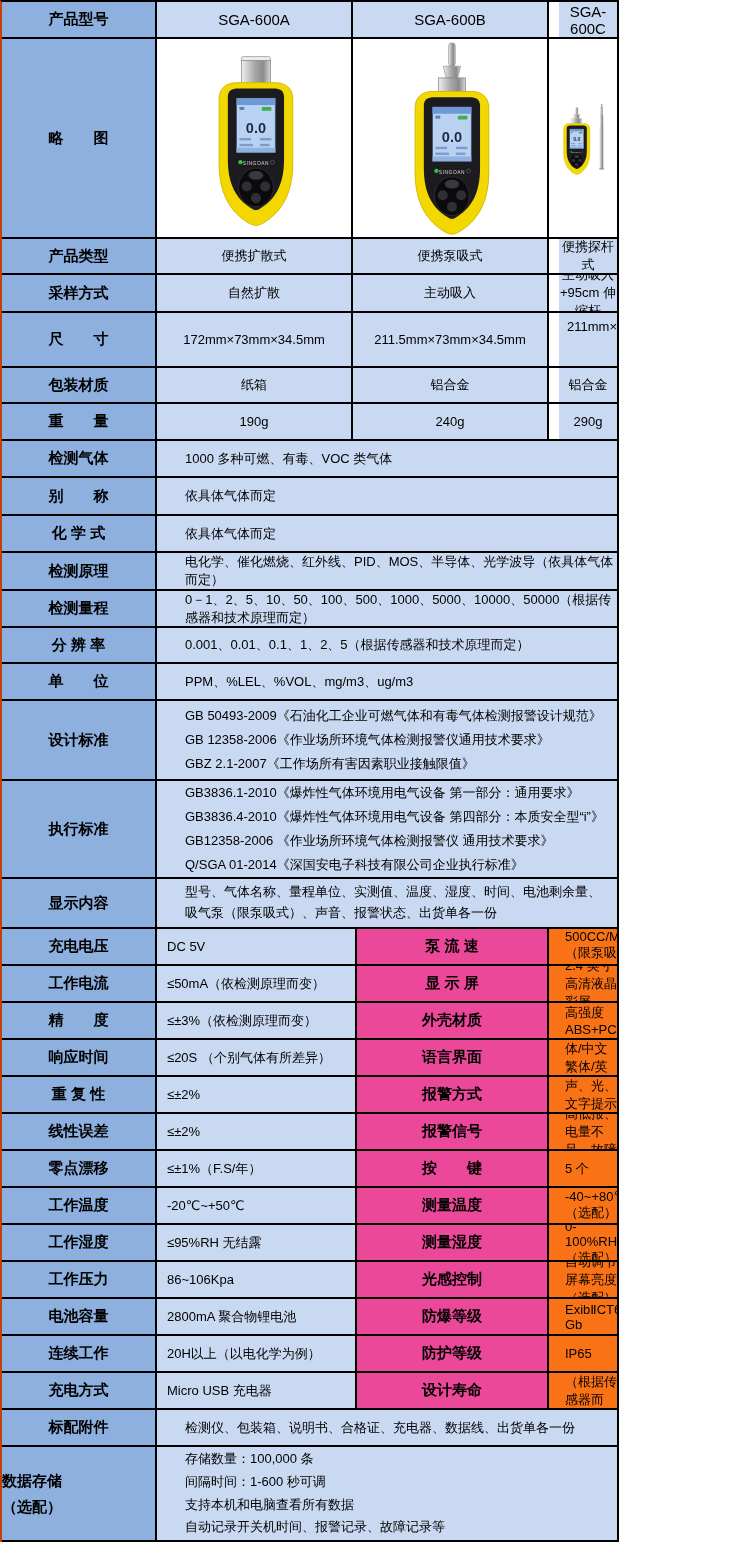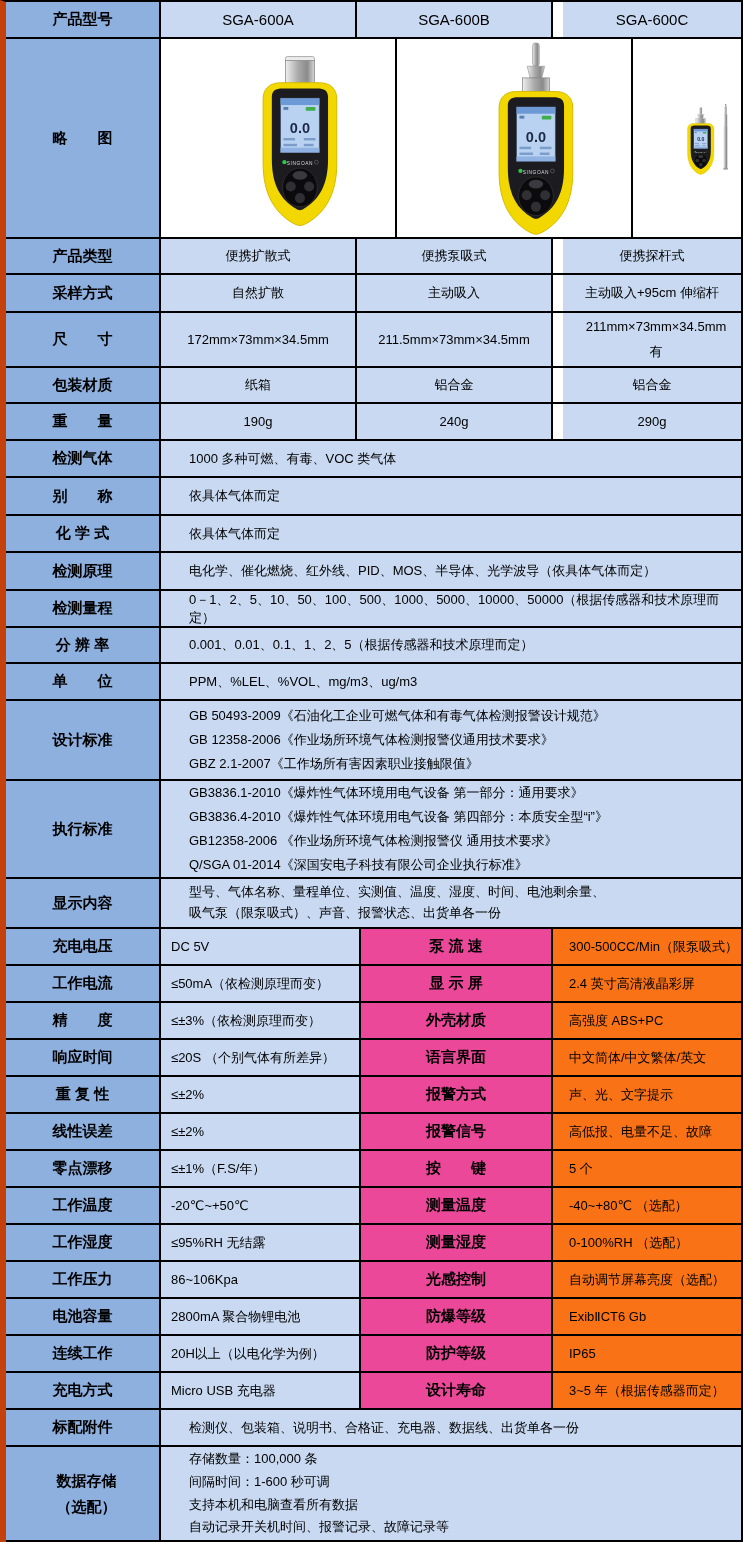--- a/index.html
+++ b/index.html
@@ -1,34 +1,34 @@
 <!DOCTYPE html>
 <html><head>
 <meta charset="utf-8">
 <style>
   html,body{margin:0;padding:0;background:#ffffff;}
   body{width:743px;font-family:"Liberation Sans","DejaVu Sans",sans-serif;color:#000;}
-  .tbl{width:743px;box-sizing:border-box;border-top:2px solid #000;border-left:6px solid #c2410c;}
+  .tbl{width:619px;box-sizing:border-box;border-top:2px solid #000;border-left:2px solid #c2410c;}
   .row{display:flex;box-sizing:border-box;border-bottom:2px solid #000;align-items:stretch;}
   .cell{box-sizing:border-box;border-right:2px solid #000;display:flex;align-items:center;justify-content:center;overflow:hidden;}
   .lab{width:155px;flex:0 0 155px;background:#8DB0DF;font-weight:bold;font-size:15px;text-align:center;}
   .pcell{width:196px;flex:0 0 196px;background:#C8D9F1;font-size:13px;text-align:center;}
   .pcell.last{flex:1 1 auto;margin-left:10px;}
   .wideval{flex:1 1 auto;background:#C8D9F1;font-size:13px;justify-content:flex-start;padding-left:28px;}
   .v1{width:200px;flex:0 0 200px;background:#C8D9F1;font-size:13px;justify-content:flex-start;padding-left:10px;}
   .lab2{width:192px;flex:0 0 192px;background:#ec4899;font-weight:bold;font-size:15px;text-align:left;}
   .v2{flex:1 1 auto;background:#f97316;font-size:13px;justify-content:flex-start;padding-left:16px;}
   .imgcell{width:196px;flex:0 0 196px;background:#ffffff;}
   .imgcell.last{flex:1 1 auto;}
   .col{flex-direction:column;align-items:flex-start;justify-content:center;}
-  .col.center{align-items:center;padding-left:8px;}
+  .col.center{}
   .line{line-height:1.85;}
   
   .h37{height:37px;} .h36{height:36px;} .h38{height:38px;} .h55{height:55px;}
-  .h50{height:50px;} .h80{height:80px;} .h98{height:98px;} .h95{height:95px;} .h200{height:200px;gap:40px;}
+  .h50{height:50px;} .h80{height:80px;} .h98{height:98px;} .h95{height:95px;} .h200{height:200px;}
   .dev{display:block;}
 </style>
 </head>
 <body>
 
 <svg width="0" height="0" style="position:absolute" aria-hidden="true">
   <defs>
     <linearGradient id="mg" x1="0" y1="0" x2="1" y2="0">
       <stop offset="0" stop-color="#efefef"></stop>
       <stop offset="0.45" stop-color="#a8a8a8"></stop>

